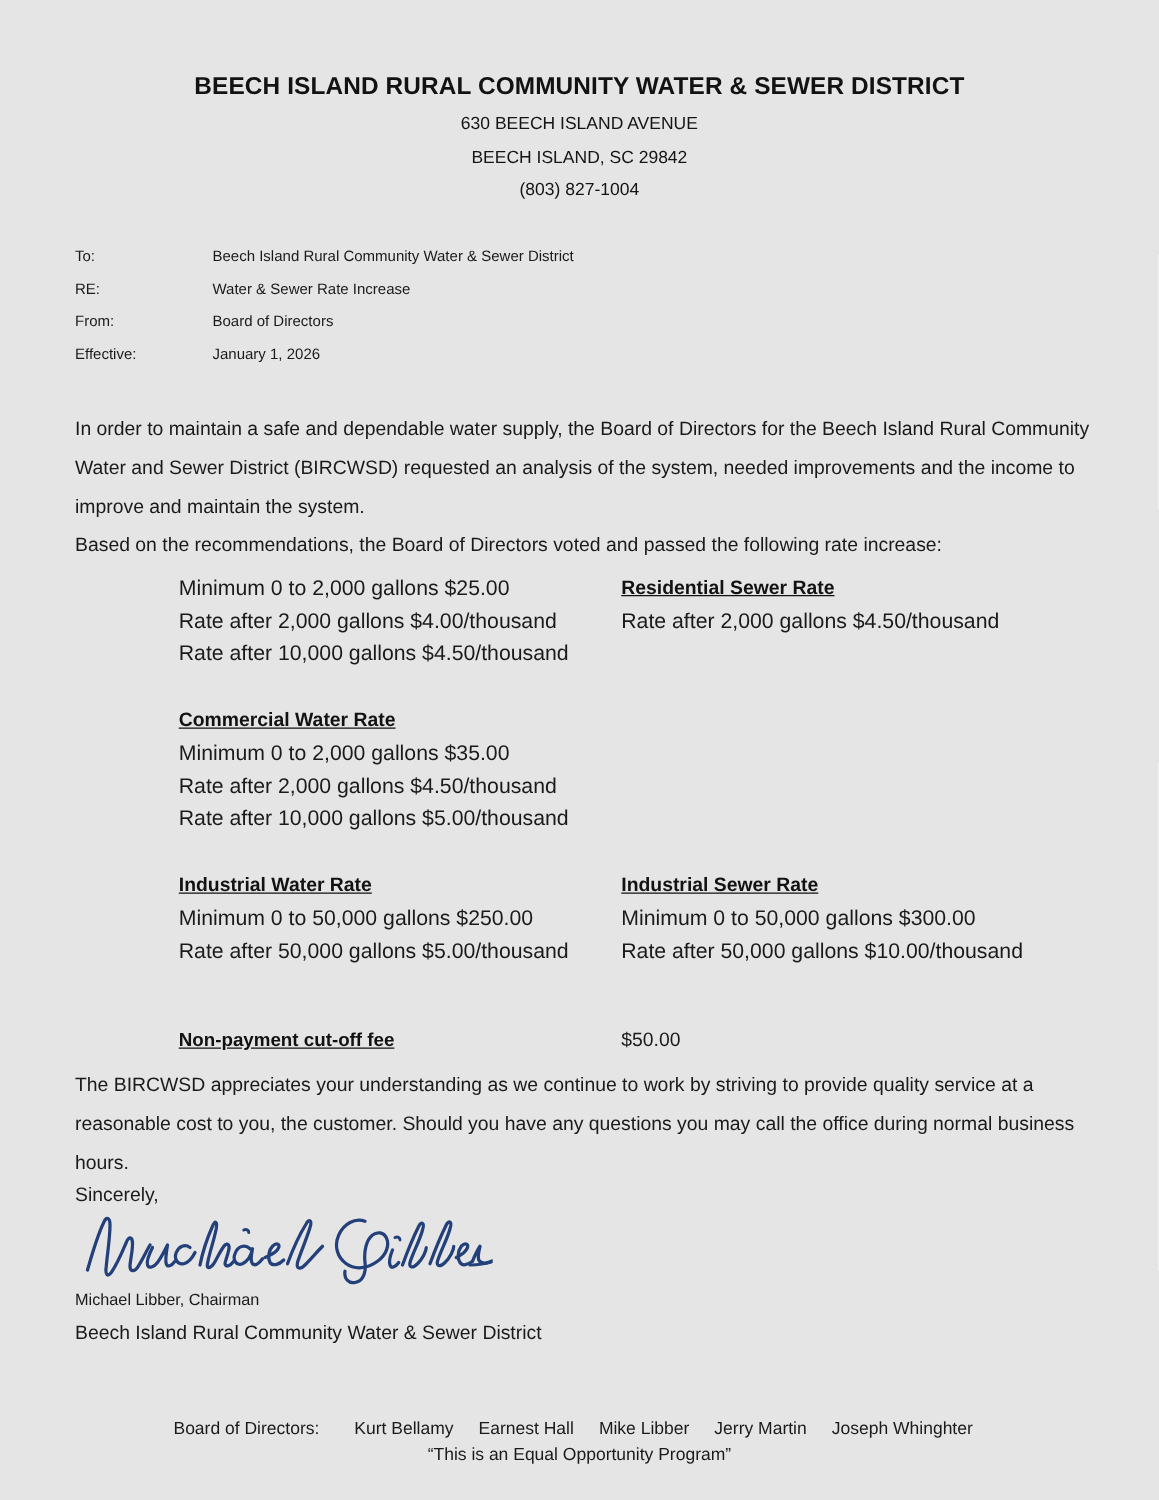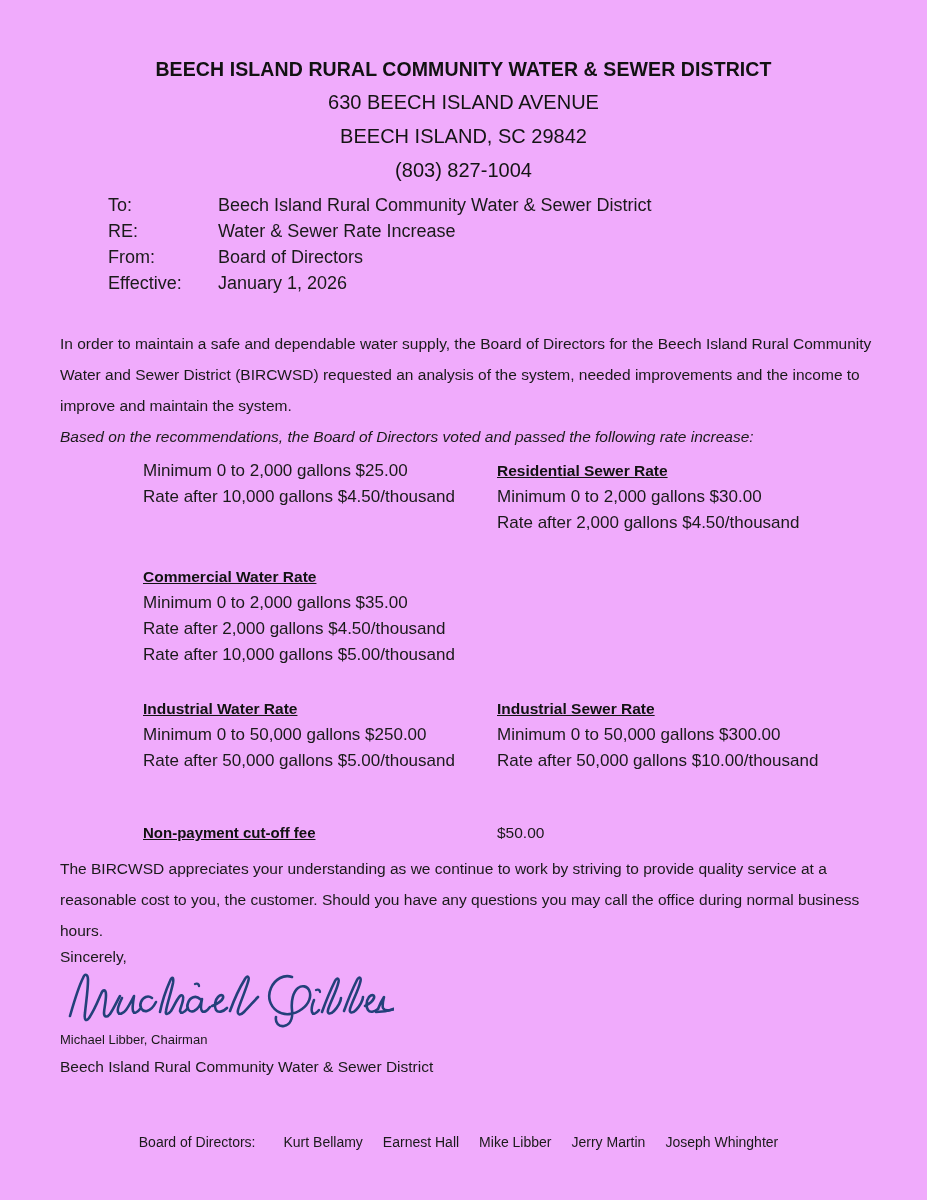--- a/index.html
+++ b/index.html
@@ -9,81 +9,80 @@
     background: #ffffff;
   }
   body {
     font-family: "Liberation Sans", sans-serif;
     color: #1a1a1a;
   }
   .page {
     position: relative;
     width: 927px;
     height: 1200px;
-    background: #f0abfc;
+    background: #e5e5e5;
     overflow: hidden;
     box-sizing: border-box;
   }
 
   
   .letterhead {
     position: absolute;
     left: 0;
     top: 58px;
     width: 927px;
     text-align: center;
   }
   .lh-title {
     font-size: 19.5px;
     font-weight: bold;
     letter-spacing: 0.1px;
     color: #121212;
     line-height: 1.2;
   }
   .lh-line {
-    font-size: 20px;
+    font-size: 14px;
     color: #141414;
     margin-top: 9px;
     line-height: 1.25;
   }
 
   
   .memo {
     position: absolute;
     left: 60px;
     top: 192px;
     width: 800px;
   }
   .memo-row {
     display: flex;
     align-items: center;
     line-height: 26px;
-    font-size: 18px;
-    margin-left: 48px;
+    font-size: 12px;
   }
   .memo-label {
     width: 110px;
     flex: 0 0 110px;
     color: #1a1a1a;
   }
   .memo-value {
     color: #1a1a1a;
   }
 
   
   .para {
     position: absolute;
     left: 60px;
     font-size: 15.5px;
     line-height: 31px;
     color: #1a1a1a;
     text-align: left;
   }
   #para-intro { top: 328px; width: 812px; }
-  #para-based { top: 421px; width: 812px; font-style: italic; }
+  #para-based { top: 421px; width: 812px; }
   #para-closing { top: 853px; width: 830px; }
 
   
   .rates {
     position: absolute;
     left: 143px;
     top: 458px;
     width: 740px;
   }
   .rate-group {
@@ -217,25 +216,25 @@
   </div>
 
   <div class="para" id="para-intro">In order to maintain a safe and dependable water supply, the Board of Directors for the Beech Island Rural Community Water and Sewer District (BIRCWSD) requested an analysis of the system, needed improvements and the income to improve and maintain the system.</div>
   <div class="para" id="para-based">Based on the recommendations, the Board of Directors voted and passed the following rate increase:</div>
 
   <div class="rates">
 
     <div class="rate-group">
       <div class="rate-col">
         <div class="rate-line">Minimum 0 to 2,000 gallons $25.00</div>
+        <div class="rate-line">Rate after 2,000 gallons $4.00/thousand</div>
         <div class="rate-line">Rate after 10,000 gallons $4.50/thousand</div>
       </div>
       <div class="rate-col">
         <div class="rate-heading">Residential Sewer Rate</div>
-        <div class="rate-line">Minimum 0 to 2,000 gallons $30.00</div>
         <div class="rate-line">Rate after 2,000 gallons $4.50/thousand</div>
       </div>
     </div>
 
     <div class="rate-group">
       <div class="rate-col">
         <div class="rate-heading">Commercial Water Rate</div>
         <div class="rate-line">Minimum 0 to 2,000 gallons $35.00</div>
         <div class="rate-line">Rate after 2,000 gallons $4.50/thousand</div>
         <div class="rate-line">Rate after 10,000 gallons $5.00/thousand</div>
@@ -303,15 +302,16 @@
       </svg>
     </div>
     <div class="sig-name">Michael Libber, Chairman</div>
     <div class="sig-org">Beech Island Rural Community Water &amp; Sewer District</div>
   </div>
 
   <div class="footer">
     <div class="footer-directors">
       <span class="fd-label">Board of Directors:</span><span class="fd-name">Kurt Bellamy</span><span class="fd-name">Earnest Hall</span><span class="fd-name">Mike Libber</span><span class="fd-name">Jerry Martin</span><span class="fd-name">Joseph Whinghter</span>
     </div>
+    <div class="footer-slogan">“This is an Equal Opportunity Program”</div>
   </div>
 
 </div>
 
 </body></html>

